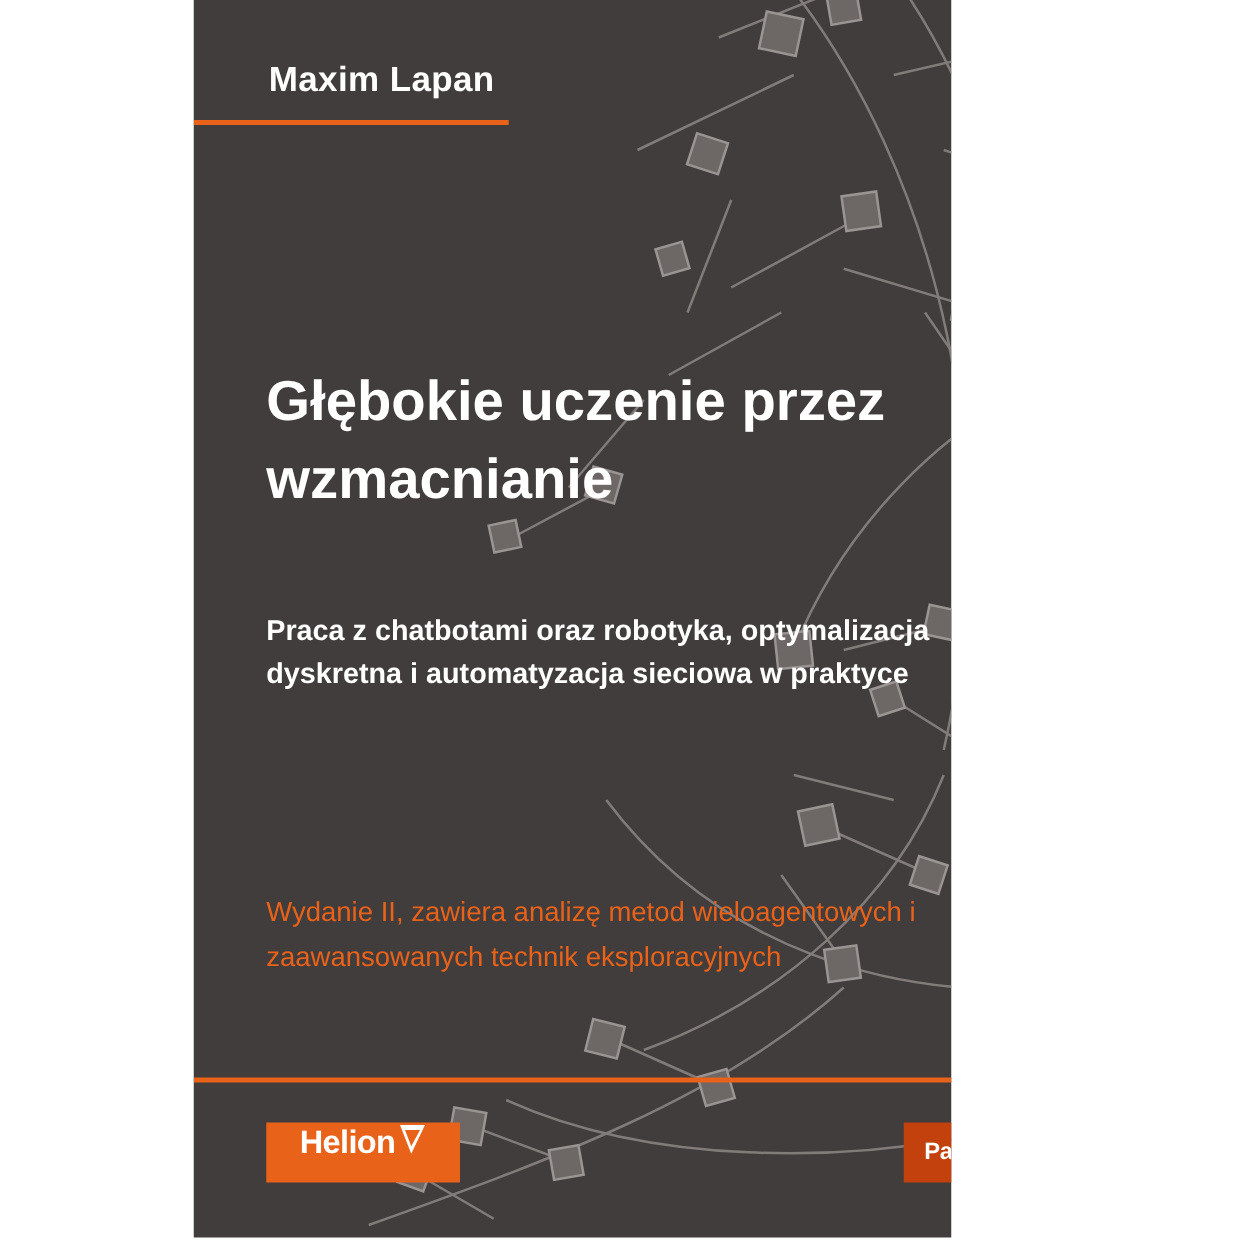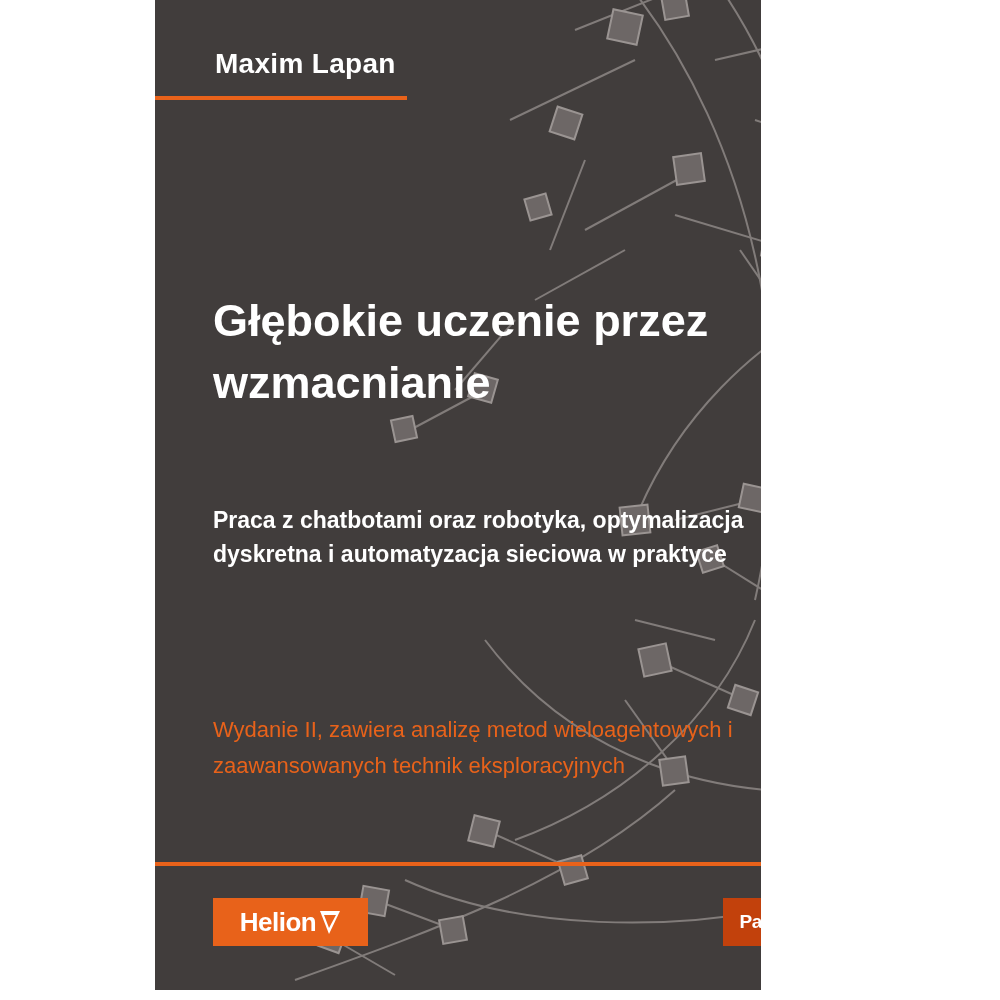--- a/index.html
+++ b/index.html
@@ -68,42 +68,41 @@
   }
   #subtitle {
     position: absolute;
     left: 58px;
     top: 487px;
     width: 600px;
     color: #ffffff;
     font-size: 23px;
     font-weight: bold;
     line-height: 1.48;
-    margin-top: 16px;
   }
   #edition-note {
     position: absolute;
     left: 58px;
     top: 712px;
     width: 560px;
     color: #e8621a;
     font-size: 22px;
     font-weight: normal;
     line-height: 1.62;
   }
   
   #helion-logo {
     position: absolute;
     left: 58px;
     top: 898px;
     width: 155px;
     height: 48px;
     background: #e8621a;
     display: flex;
-    align-items: center;
+    align-items: flex-start;
     justify-content: center;
   }
   #helion-text {
     color: #ffffff;
     font-size: 26px;
     font-weight: bold;
     letter-spacing: -0.5px;
   }
   #helion-mark {
     width: 22px;

